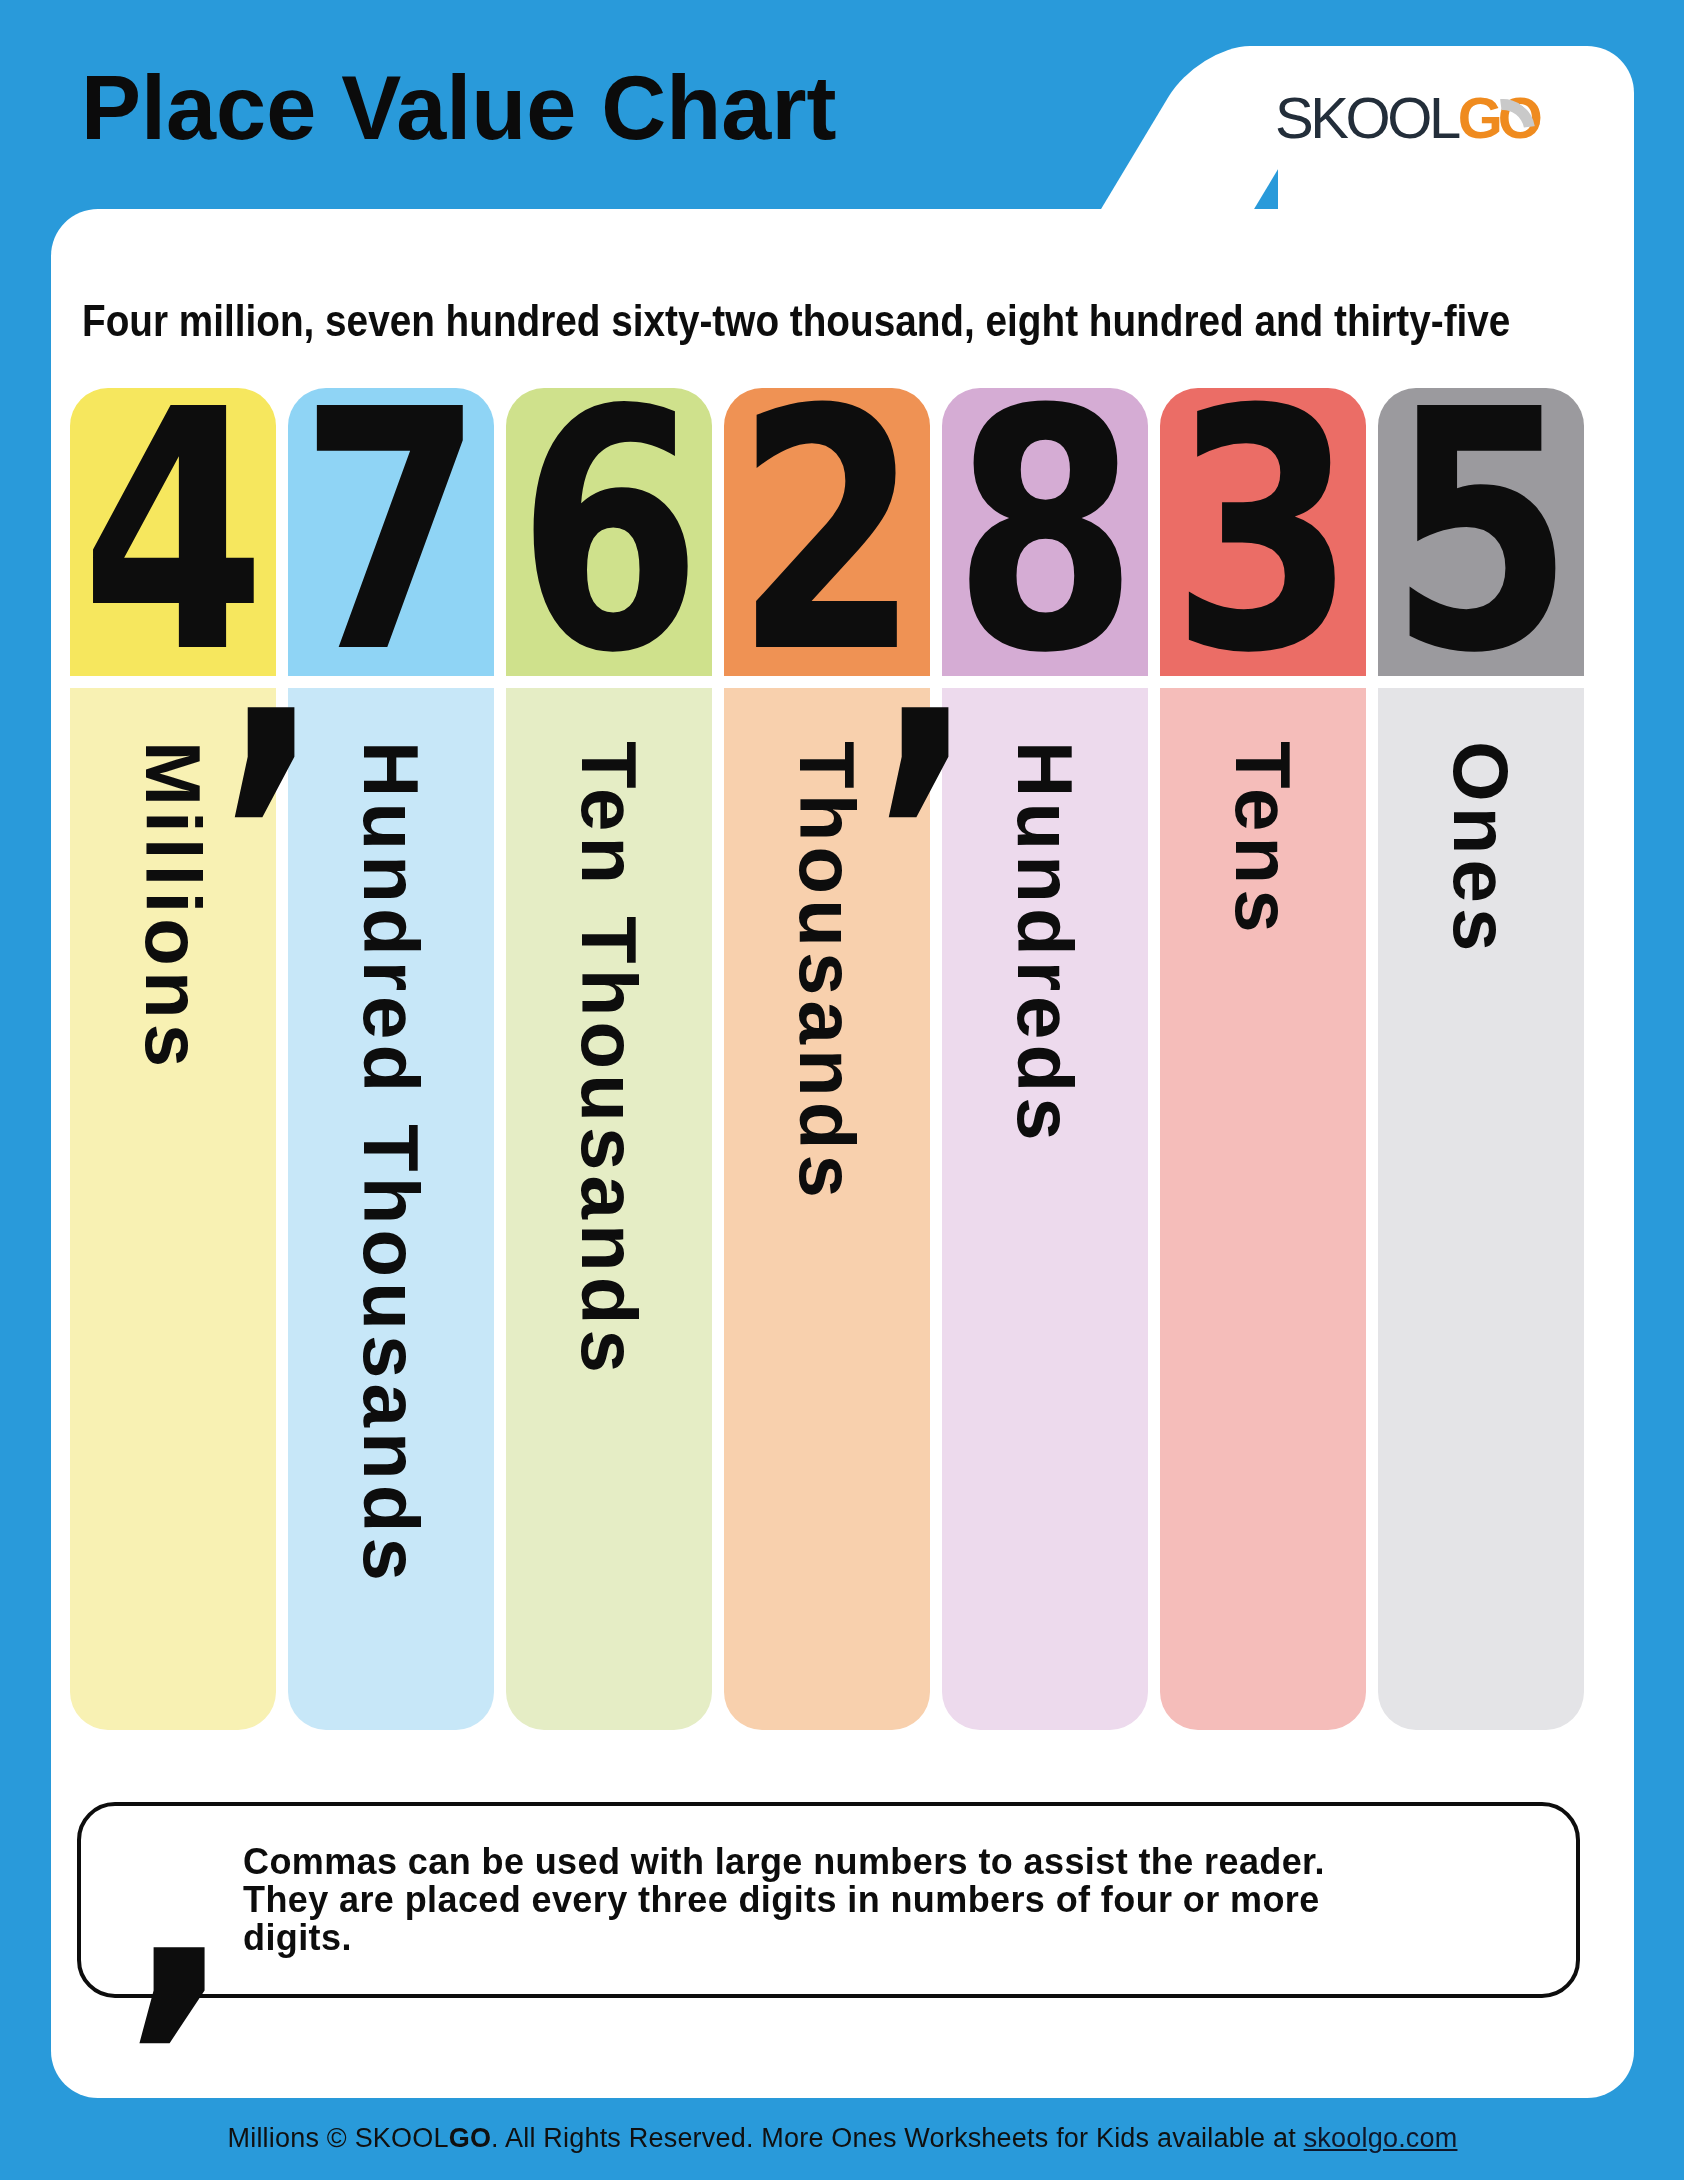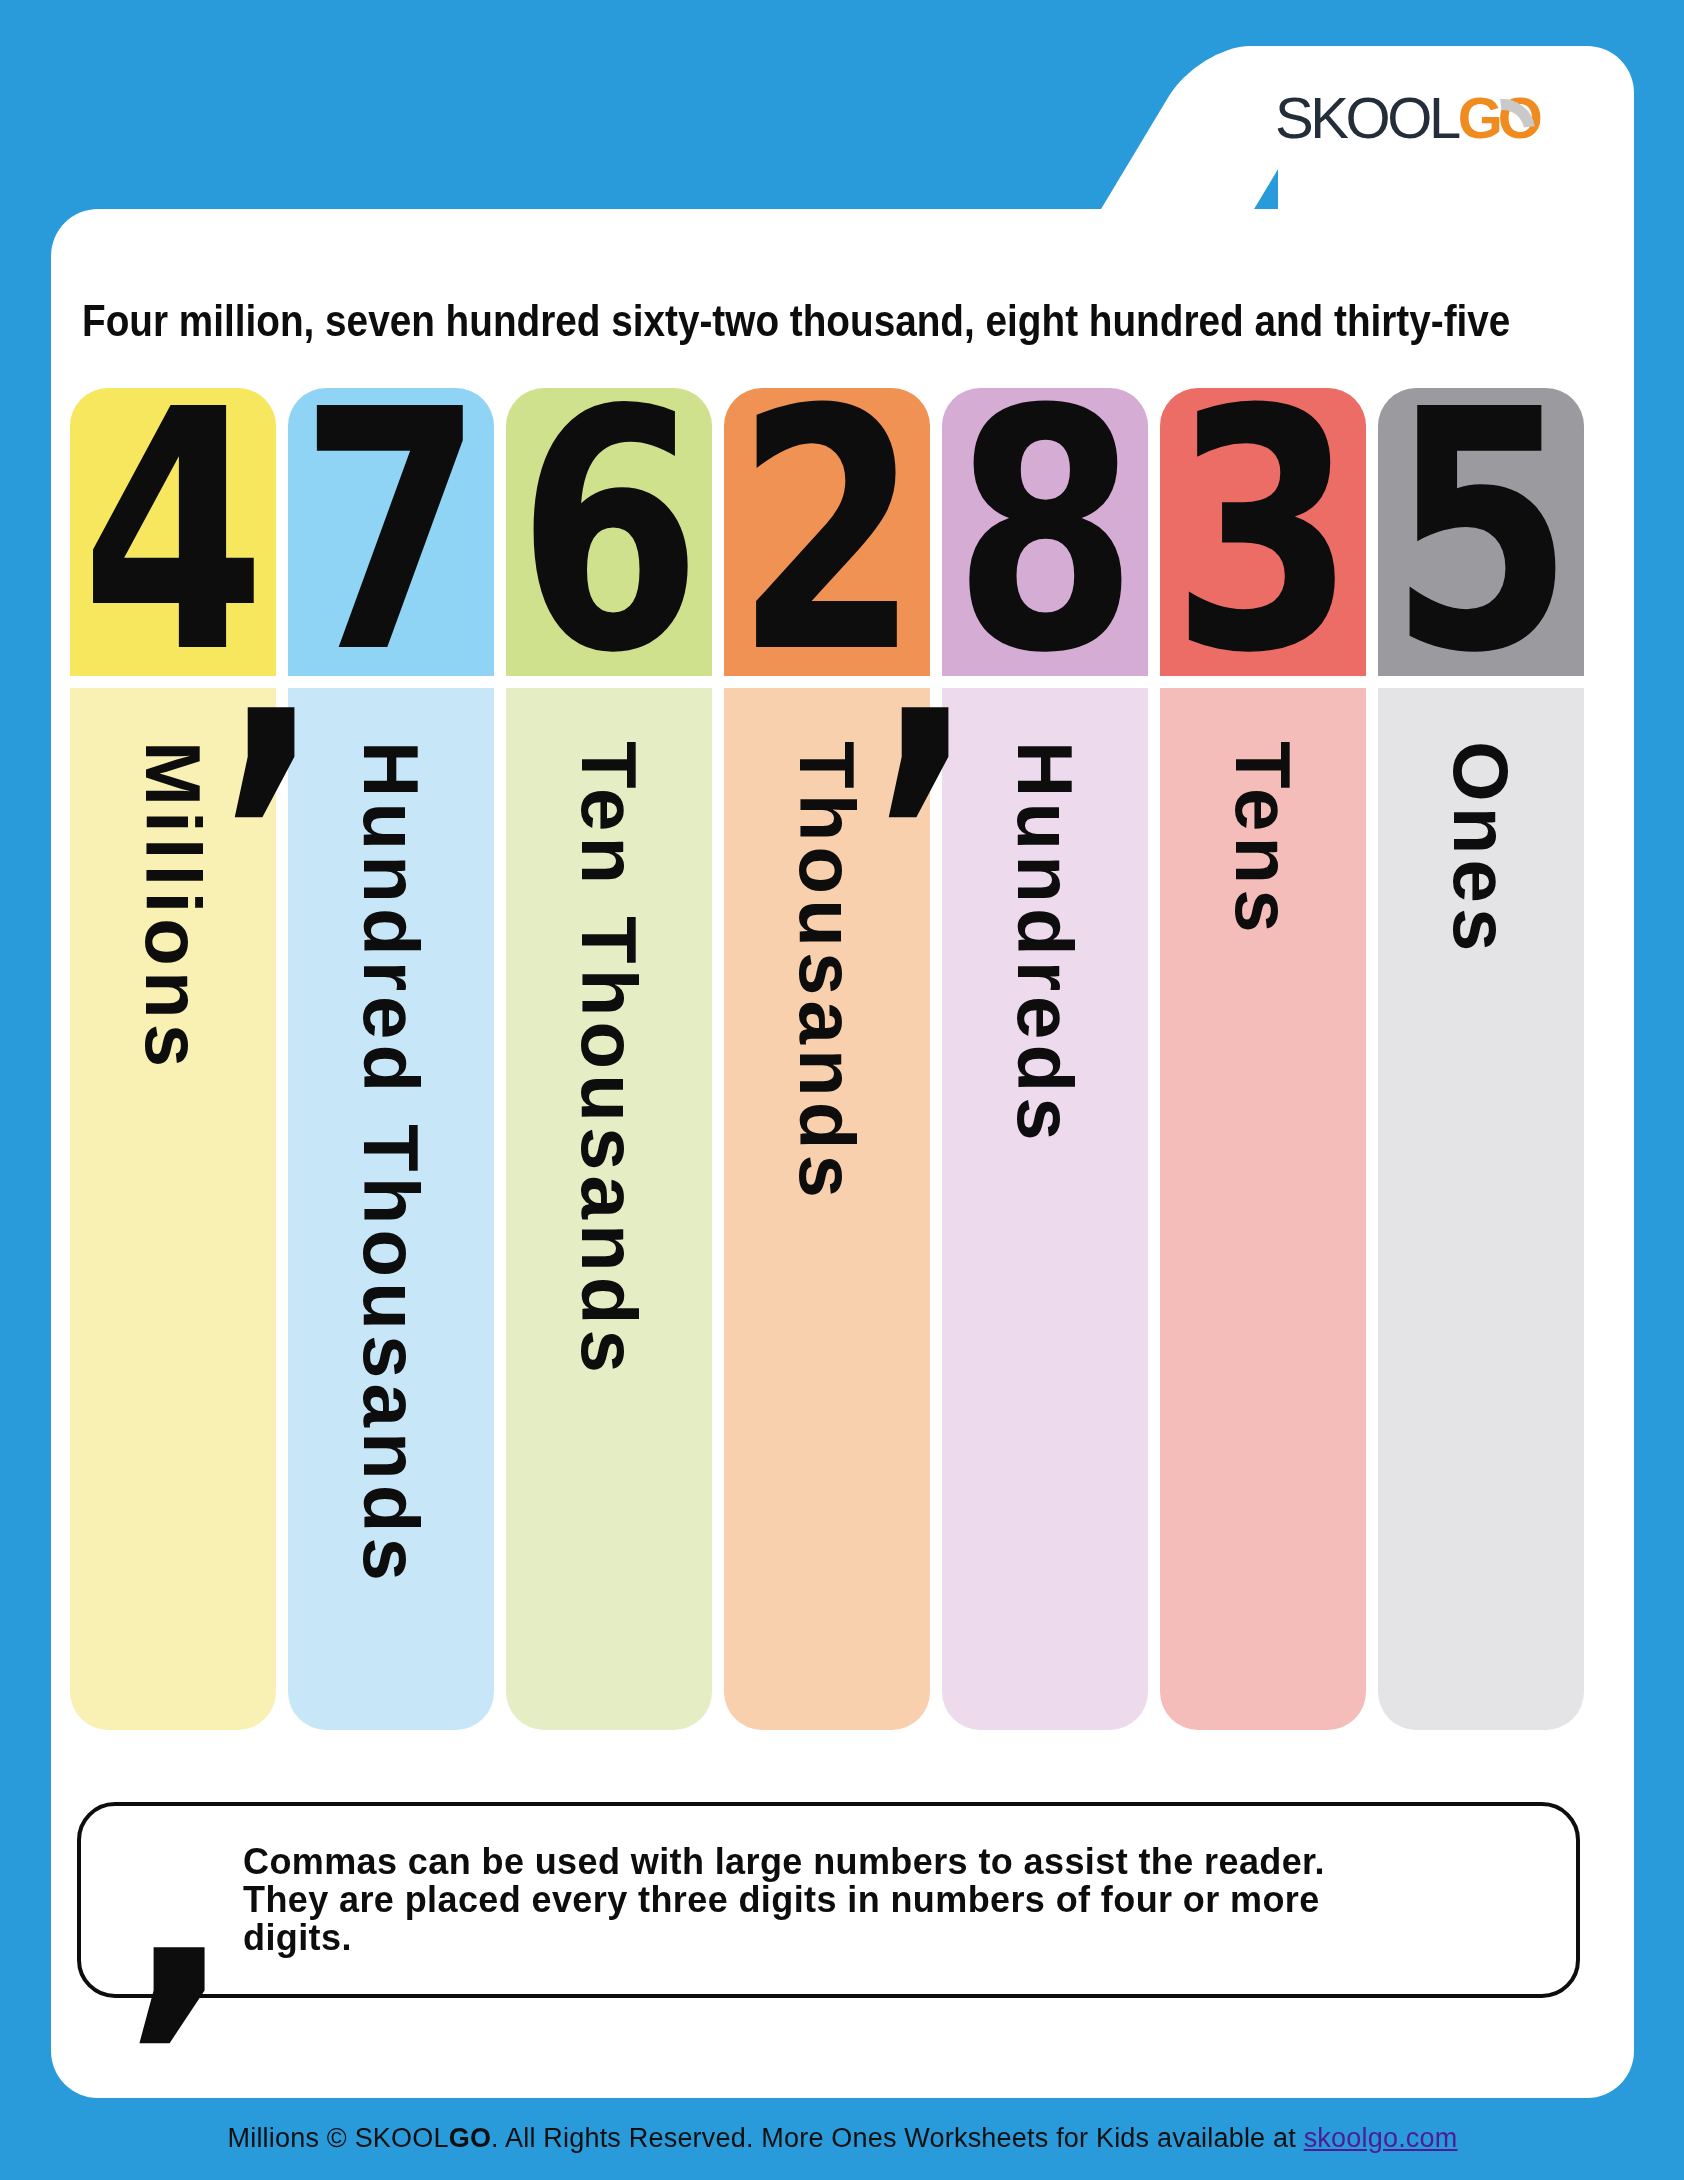--- a/index.html
+++ b/index.html
@@ -56,27 +56,28 @@
   .note-comma span{position:absolute; left:43px; top:-49px;
                    font-family:"DejaVu Sans","Liberation Sans",sans-serif;
                    font-size:290px; font-weight:700; line-height:1; color:#0d0d0d;}
   .note-text{font-size:36px; font-weight:700; color:#0d0d0d; line-height:38px;
              letter-spacing:0.4px; max-width:1167px;}
 
   
   .footer{position:absolute; left:0; top:2123px; width:100%; text-align:center;
           font-size:27px; color:#101010; letter-spacing:0.2px;}
   .footer .bold{font-weight:700;}
-  .footer a{color:#4c1d95;margin-top:9px;}
+  .footer a{color:#0f172a;margin-top:9px;}
 </style>
 </head>
 <body>
 
 <div class="page">
 
+  <div class="title">Place Value Chart</div>
 
   <div class="tab-skew"></div>
   <div class="tab-rect"></div>
   <div class="logo">
     <span class="logo-skool">SKOOL</span><span class="logo-go"><span>GO</span><span class="logo-glare"></span></span>
   </div>
 
   <div class="card"></div>
 
   <div class="sentence">Four million, seven hundred sixty-two thousand, eight hundred and thirty-five</div>

